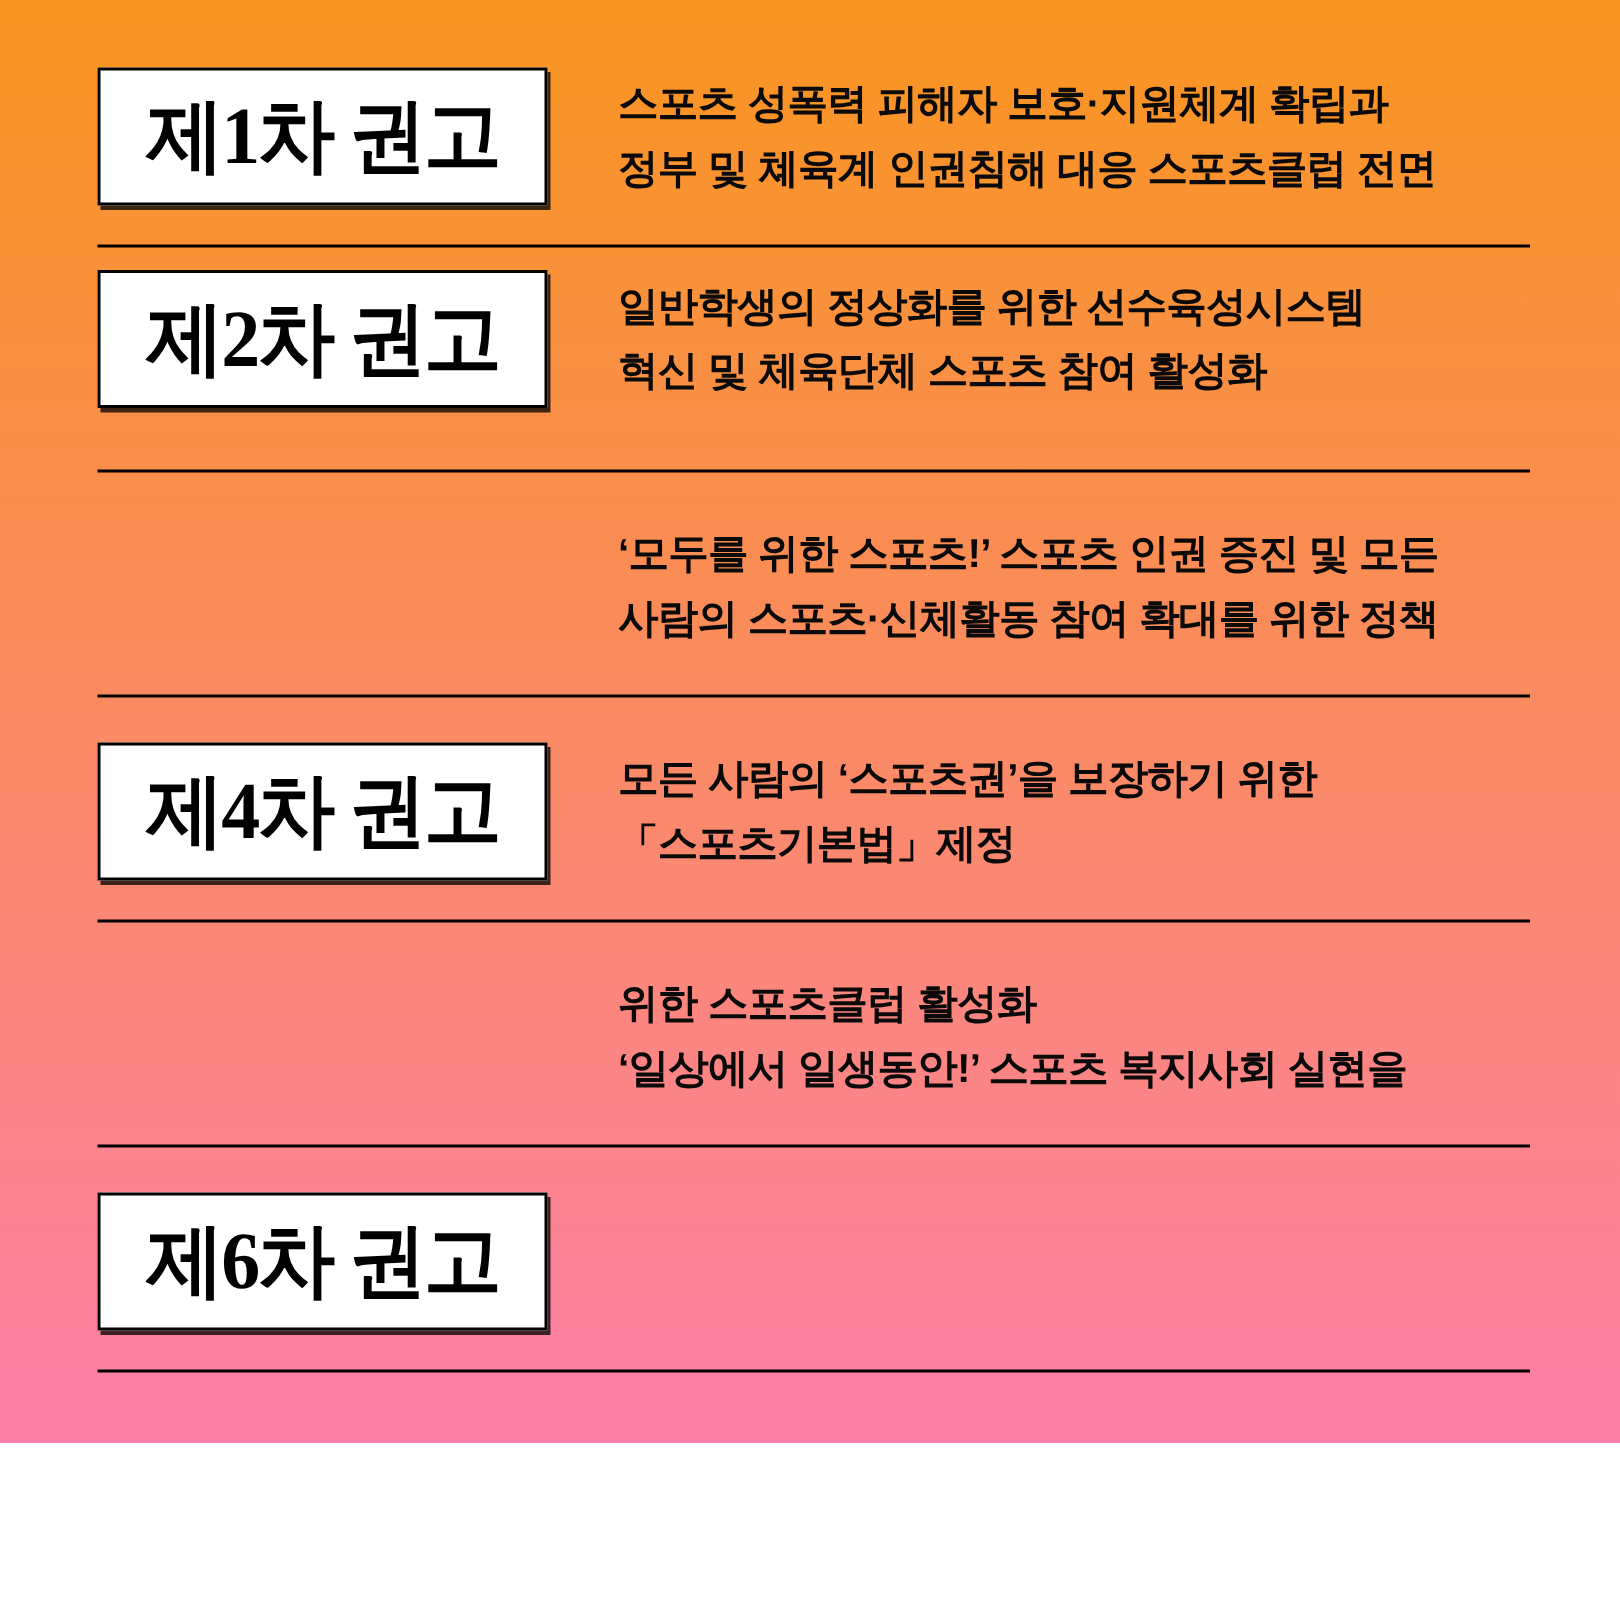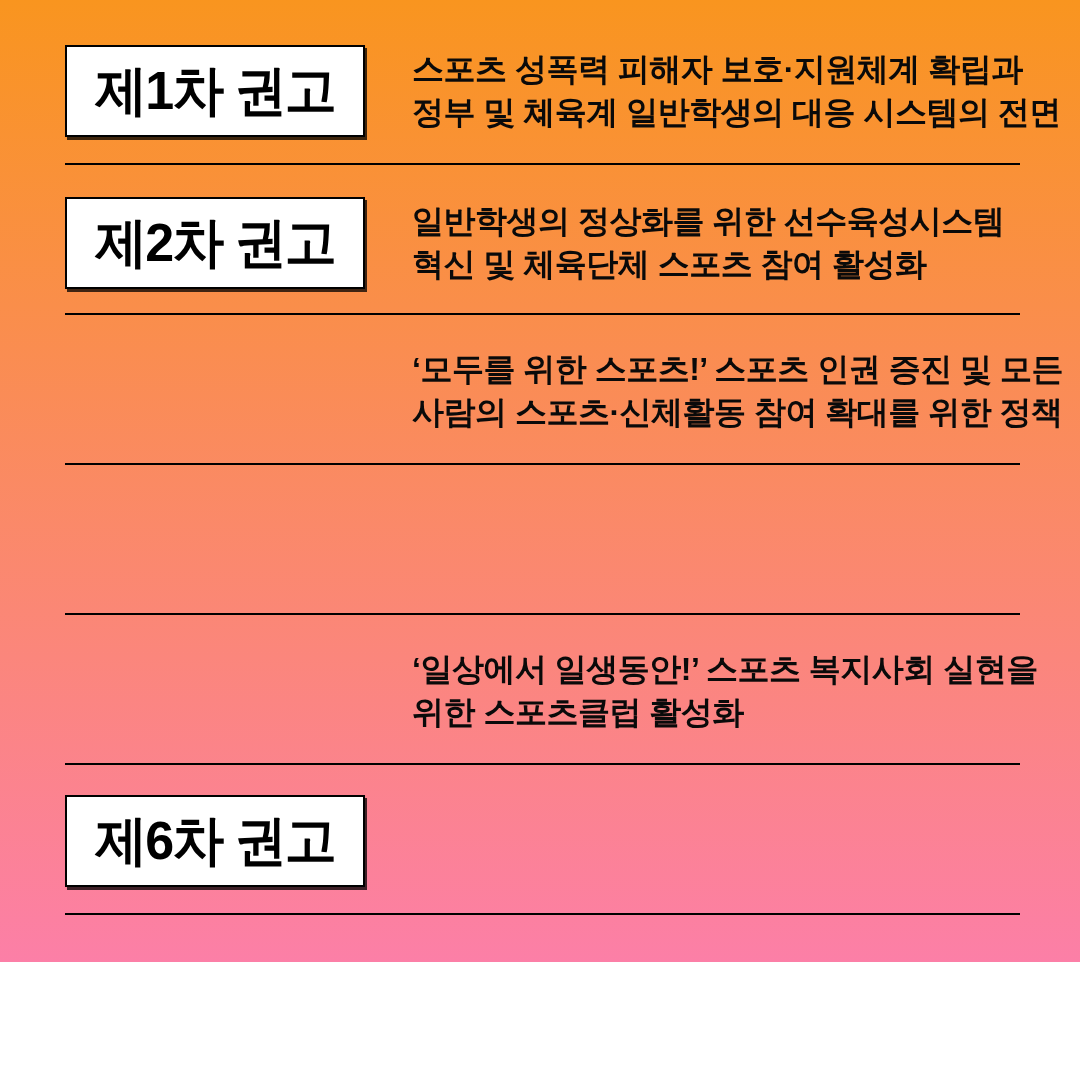--- a/index.html
+++ b/index.html
@@ -32,20 +32,21 @@
     top: 0;
     width: 300px;
     height: 92px;
     box-sizing: border-box;
     background: #ffffff;
     border: 2px solid #000000;
     box-shadow: 2px 3px 0 rgba(0,0,0,0.75);
     display: flex;
     align-items: center;
     justify-content: center;
+    font-family: Liberation Serif, serif;
   }
   .label-text {
     font-size: 52px;
     font-weight: 900;
     letter-spacing: -2px;
     color: #000000;
     white-space: nowrap;
     transform: scaleY(1.04);
   }
   .desc {
@@ -53,21 +54,21 @@
     left: 412px;
     top: 0;
     width: 612px;
     height: 92px;
     display: flex;
     flex-direction: column;
     justify-content: center;
     color: #0a0a0a;
   }
   .desc-line {
-    font-size: 32px;
+    font-size: 27px;
     line-height: 43px;
     font-weight: 700;
     letter-spacing: -0.5px;
     white-space: nowrap;
   }
   .desc-line:empty { display: none; }
   .row-7 .desc-line {
     font-weight: 900;
     text-shadow: 0.6px 0 0 #000;
   }
@@ -83,50 +84,59 @@
 <body>
 
 <div class="poster">
 
   <div class="row row-1" style="top:45px">
     <div class="label-box">
       <span class="label-text">제1차 권고</span>
     </div>
     <div class="desc">
       <div class="desc-line">스포츠 성폭력 피해자 보호·지원체계 확립과</div>
-      <div class="desc-line">정부 및 쳬육계 일반학생의 대응 시스템의 전면</div>
+      <div class="desc-line">정부 및 쳬육계 인권침해 대응 스포츠클럽 전면</div>
     </div>
   </div>
   <div class="divider" style="top:163px"></div>
 
-  <div class="row row-2" style="top:197px">
+  <div class="row row-2" style="top:180px">
     <div class="label-box">
       <span class="label-text">제2차 권고</span>
     </div>
     <div class="desc">
       <div class="desc-line">일반학생의 정상화를 위한 선수육성시스템</div>
       <div class="desc-line">혁신 및 체육단체 스포츠 참여 활성화</div>
     </div>
   </div>
   <div class="divider" style="top:313px"></div>
 
   <div class="row row-3" style="top:345px">
     <div class="desc">
       <div class="desc-line">‘모두를 위한 스포츠!’ 스포츠 인권 증진 및 모든</div>
       <div class="desc-line">사람의 스포츠·신체활동 참여 확대를 위한 정책</div>
     </div>
   </div>
   <div class="divider" style="top:463px"></div>
 
+  <div class="row row-4" style="top:495px">
+    <div class="label-box">
+      <span class="label-text">제4차 권고</span>
+    </div>
+    <div class="desc">
+      <div class="desc-line">모든 사람의 ‘스포츠권’을 보장하기 위한</div>
+      <div class="desc-line">「스포츠기본법」제정</div>
+    </div>
+  </div>
   <div class="divider" style="top:613px"></div>
 
   <div class="row row-5" style="top:645px">
     <div class="desc">
+      <div class="desc-line">위한 스포츠클럽 활성화</div>
       <div class="desc-line">‘일상에서 일생동안!’ 스포츠 복지사회 실현을</div>
-      <div class="desc-line">위한 스포츠클럽 활성화</div>
     </div>
   </div>
   <div class="divider" style="top:763px"></div>
 
   <div class="row row-6" style="top:795px">
     <div class="label-box">
       <span class="label-text">제6차 권고</span>
     </div>
   </div>
   <div class="divider" style="top:913px"></div>

